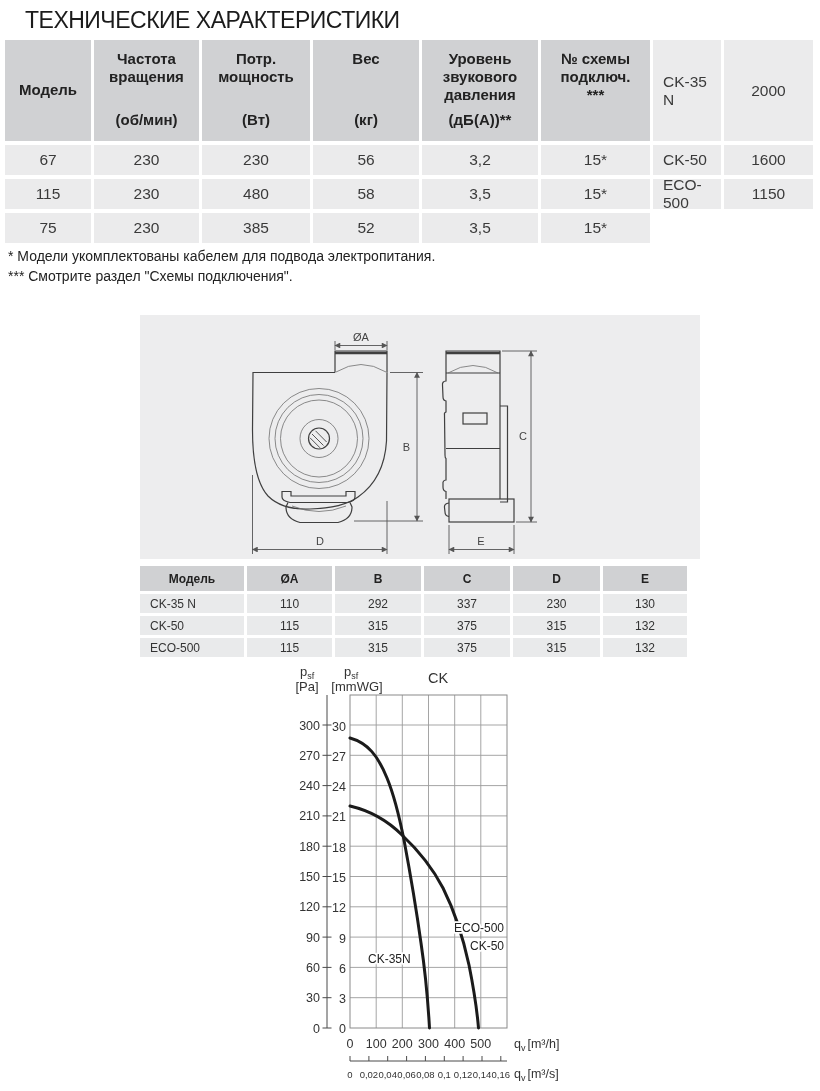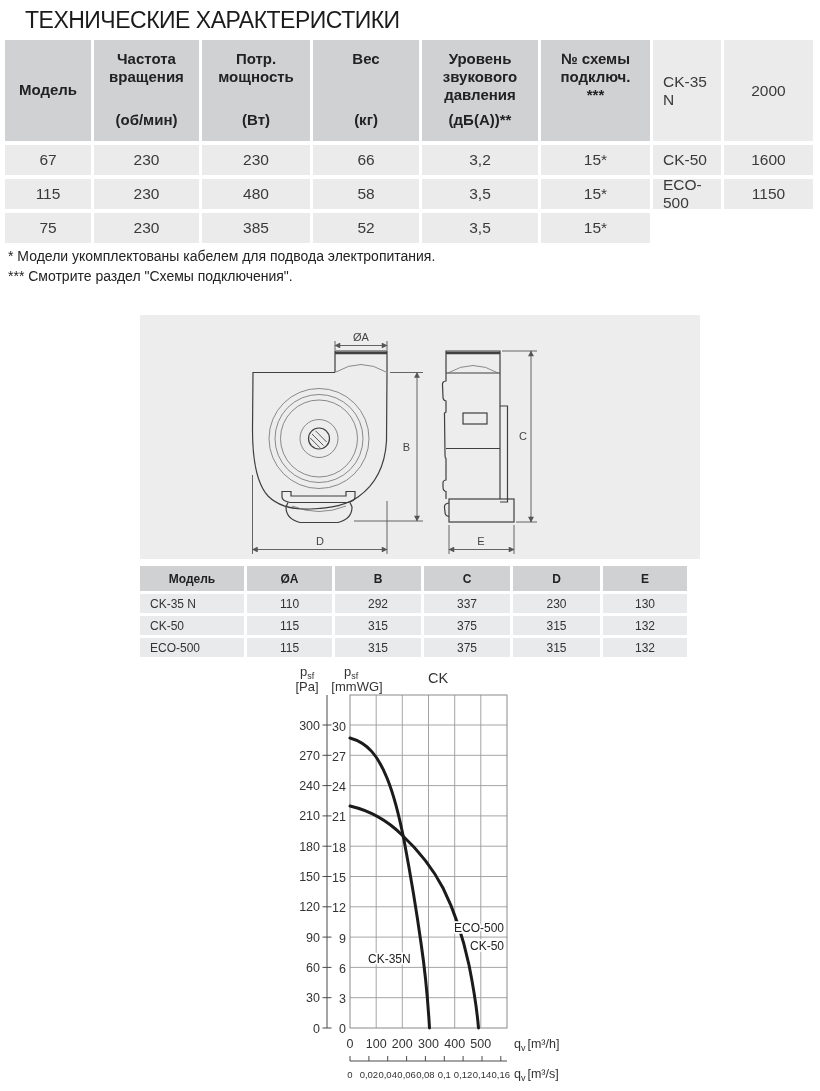--- a/index.html
+++ b/index.html
@@ -109,21 +109,21 @@
       <span>№ схемы подключ.</span>
       <span>***</span>
     </div>
   </div>
 
   <div class="td td-model">CK-35 N</div>
   <div class="td">2000</div>
   <div class="td">67</div>
   <div class="td">230</div>
   <div class="td">230</div>
-  <div class="td">66</div>
+  <div class="td">56</div>
   <div class="td">3,2</div>
   <div class="td">15*</div>
 
   <div class="td td-model">CK-50</div>
   <div class="td">1600</div>
   <div class="td">115</div>
   <div class="td">230</div>
   <div class="td">480</div>
   <div class="td">58</div>
   <div class="td">3,5</div>

